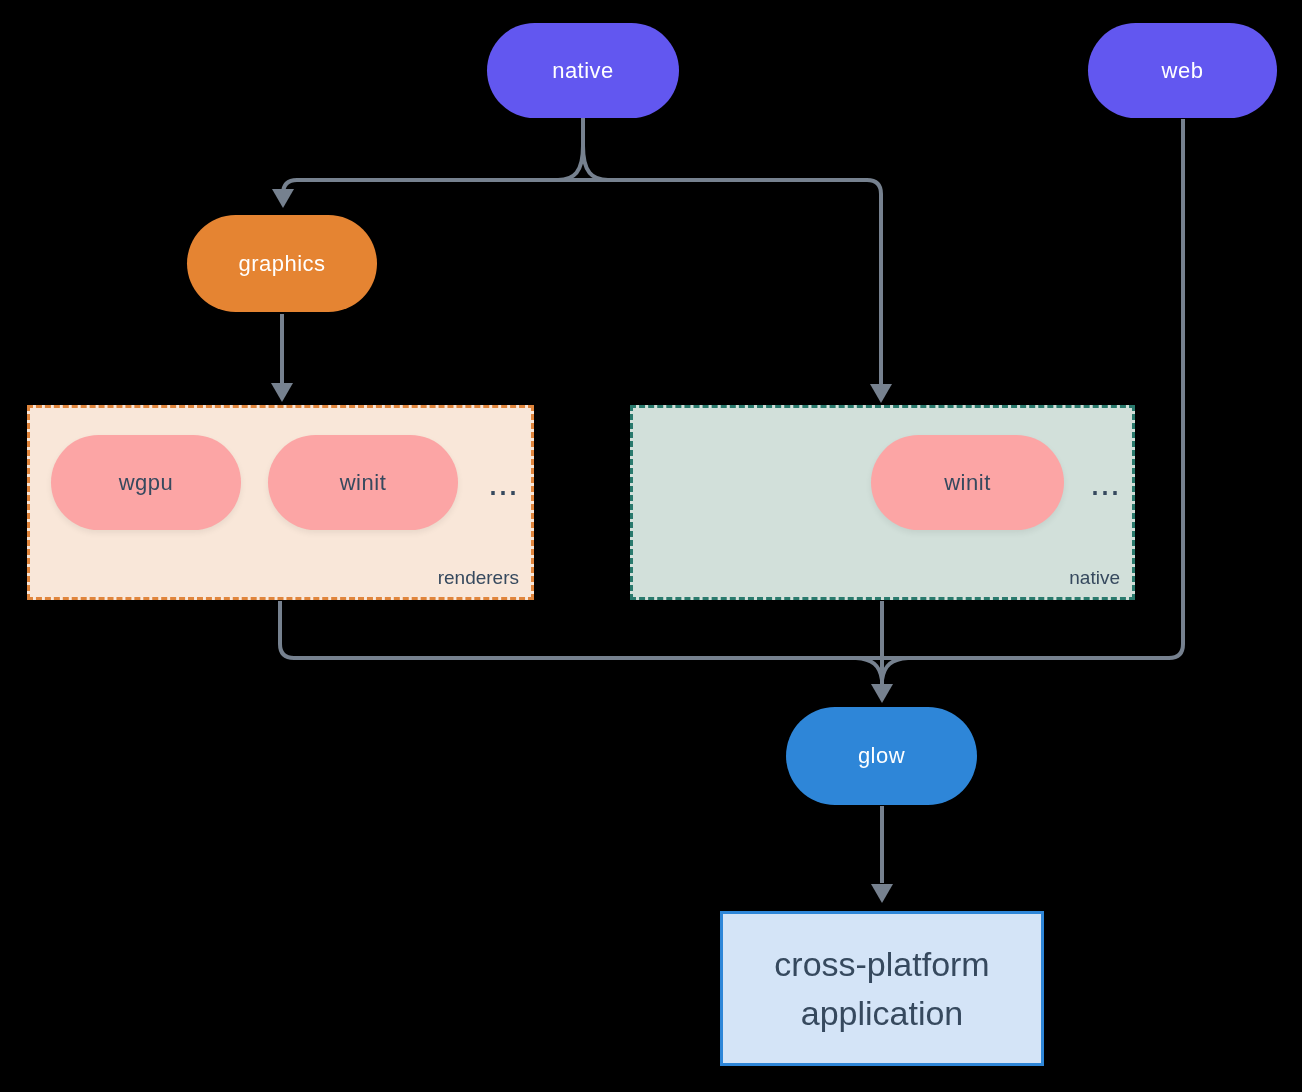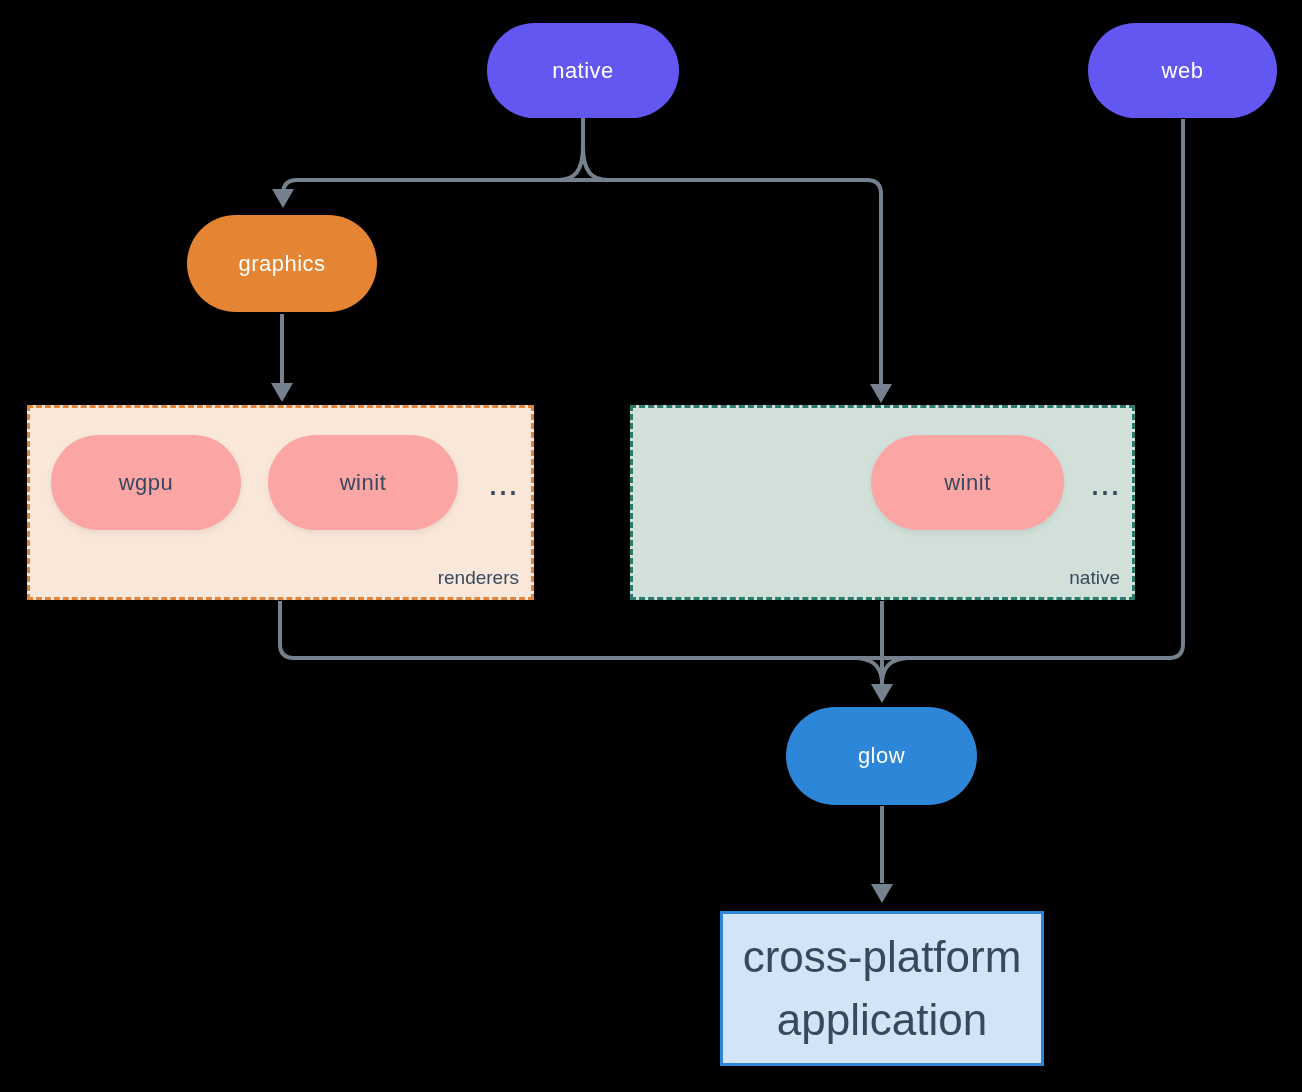--- a/index.html
+++ b/index.html
@@ -70,21 +70,21 @@
     position: absolute;
     left: 720px; top: 911px; width: 324px; height: 155px;
     box-sizing: border-box;
     background: #d4e4f7;
     border: 3px solid #2e86d8;
     display: flex;
     flex-direction: column;
     align-items: center;
     justify-content: center;
     color: #36495e;
-    font-size: 44px;
+    font-size: 34px;
     line-height: 1.42;
     text-align: center;
   }
 </style>
 </head>
 <body>
 
 <div id="canvas">
 
   <svg id="connectors" viewBox="0 0 1302 1092" xmlns="http://www.w3.org/2000/svg">

